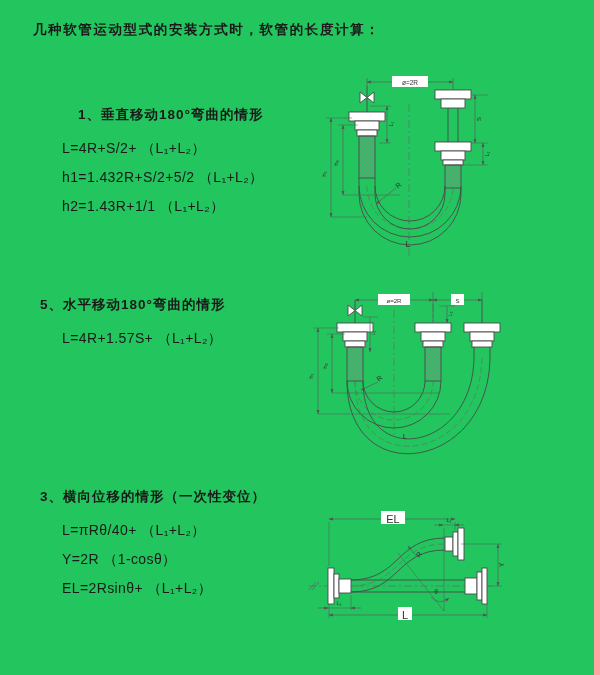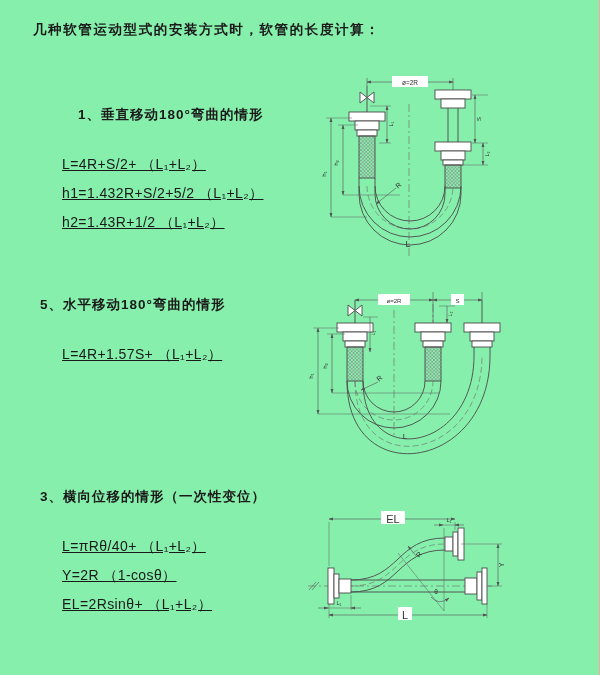--- a/index.html
+++ b/index.html
@@ -1,23 +1,23 @@
 <!DOCTYPE html>
 <html><head>
 <meta charset="utf-8">
 <style>
   html,body{margin:0;padding:0;}
   body{width:600px;height:675px;background:#ffffff;position:relative;overflow:hidden;
        font-family:"Liberation Sans","DejaVu Sans",sans-serif;color:#1a1a1a;}
-  .page{position:absolute;inset:0;background:#86efac;border-right:1px solid #fca5a5;}
+  .page{position:absolute;inset:0;background:#22c55e;border-right:6px solid #fca5a5;}
   .title{position:absolute;left:33px;top:21px;font-size:13.5px;font-weight:bold;letter-spacing:1.6px;}
   .section{position:absolute;left:40px;}
   #sec1{top:106px;text-align:right;} #sec2{top:296px;} #sec3{top:488px;}
   .sec-heading{font-size:13.5px;font-weight:bold;letter-spacing:1px;height:20px;white-space:nowrap;}
-  .formulas{margin-top:24px;padding-left:22px;text-decoration:underline;}
+  .formulas{margin-top:8px;padding-left:22px;}
   .formula{height:29px;display:flex;align-items:center;font-size:14px;letter-spacing:.4px;
            font-weight:500;white-space:nowrap;}
   svg.diagram{position:absolute;}
   #d1{left:312px;top:66px;} #d2{left:308px;top:276px;} #d3{left:298px;top:496px;}
   svg text{font-family:"Liberation Sans","DejaVu Sans",sans-serif;fill:#333;}
   .geo{stroke:#4a4a4a;stroke-width:.9;fill:none;}
   .geow{stroke:#4a4a4a;stroke-width:.9;fill:#fff;}
   .dim{stroke:#5a5a5a;stroke-width:.65;fill:none;}
   .thin{stroke:#5a5a5a;stroke-width:.5;fill:none;}
   .cl{stroke:#6a6a6a;stroke-width:.6;fill:none;stroke-dasharray:8 3 2 3;}
@@ -28,21 +28,21 @@
 
 <div class="page">
 
   <div class="title">几种软管运动型式的安装方式时，软管的长度计算：</div>
 
   <div class="section" id="sec1">
     <div class="sec-heading">1、垂直移动180°弯曲的情形</div>
     <div class="formulas">
       <div class="formula">L=4R+S/2+ （L₁+L₂）</div>
       <div class="formula">h1=1.432R+S/2+5/2 （L₁+L₂）</div>
-      <div class="formula">h2=1.43R+1/2 （L₁+L₂）</div>
+      <div class="formula">h2=1.43R+1/1 （L₁+L₂）</div>
     </div>
   </div>
 
   <div class="section" id="sec2">
     <div class="sec-heading">5、水平移动180°弯曲的情形</div>
     <div class="formulas">
       <div class="formula">L=4R+1.57S+ （L₁+L₂）</div>
     </div>
   </div>
 

